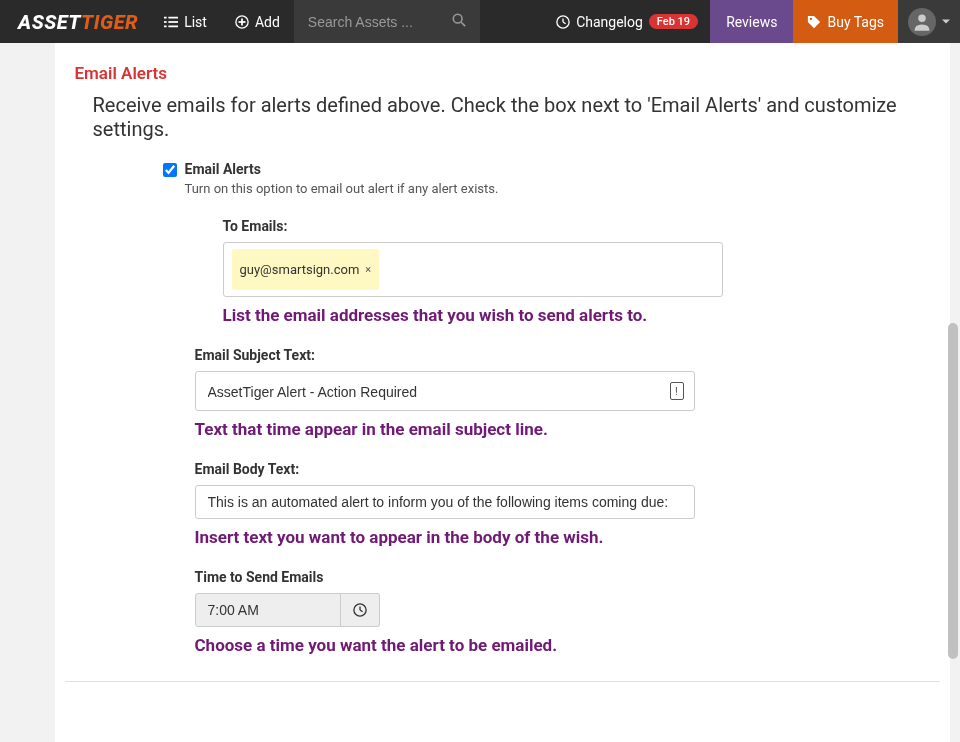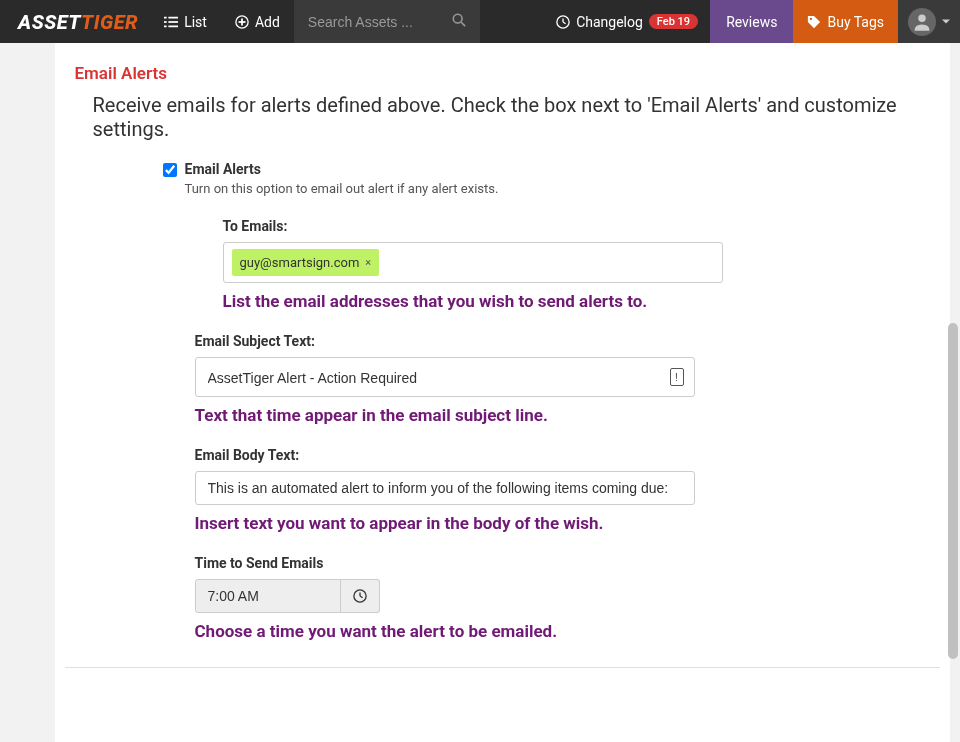--- a/index.html
+++ b/index.html
@@ -39,21 +39,21 @@
     
     .form-group { margin-left: 130px; margin-top: 22px; }
     .form-group.indent2 { margin-left: 158px; }
     .form-label { font-size: 14px; font-weight: 700; color: #333; display: block; margin-bottom: 8px; }
     .form-input-wrap { border: 1px solid #ccc; border-radius: 3px; padding: 6px 8px; background: #fff; min-height: 40px; display: flex; align-items: center; flex-wrap: wrap; gap: 4px; width: 500px; }
     .form-input-wrap.subject { width: 500px; align-items: flex-end; }
     .form-input { border: none; outline: none; font-size: 14px; width: 100%; padding: 4px; color: #333; }
     .form-input::placeholder { color: #999; }
     .form-hint { font-size: 17px; color: #701a75; margin-top: 8px; font-weight: bold; }
     
-    .email-tag { background: #bef264; color: #333; padding: 6px 8px; border-radius: 2px; font-size: 13px; display: inline-flex; align-items: center; gap: 6px; }
+    .email-tag { background: #fef9c3; color: #333; padding: 13px 8px; border-radius: 2px; font-size: 13px; display: inline-flex; align-items: center; gap: 6px; }
     .email-tag-remove { cursor: pointer; font-size: 11px; color: #555; }
     
     .subject-wrap { position: relative; }
     .subject-icon { position: absolute; right: 10px; top: 50%; transform: translateY(-50%); width: 14px; height: 18px; border: 1.5px solid #555; border-radius: 2px; display: flex; align-items: center; justify-content: center; font-size: 11px; color: #555; }
     
     .time-row { display: flex; align-items: stretch; }
     .time-input { border: 1px solid #ccc; background: #eee; padding: 8px 12px; font-size: 14px; color: #333; width: 146px; border-radius: 3px 0 0 3px; outline: none; }
     .time-btn { border: 1px solid #ccc; border-left: none; background: #eee; padding: 0 12px; border-radius: 0 3px 3px 0; cursor: pointer; display: flex; align-items: center; }
     
     .divider { border-top: 1px solid #e0e0e0; margin: 26px 0 18px 0; }

